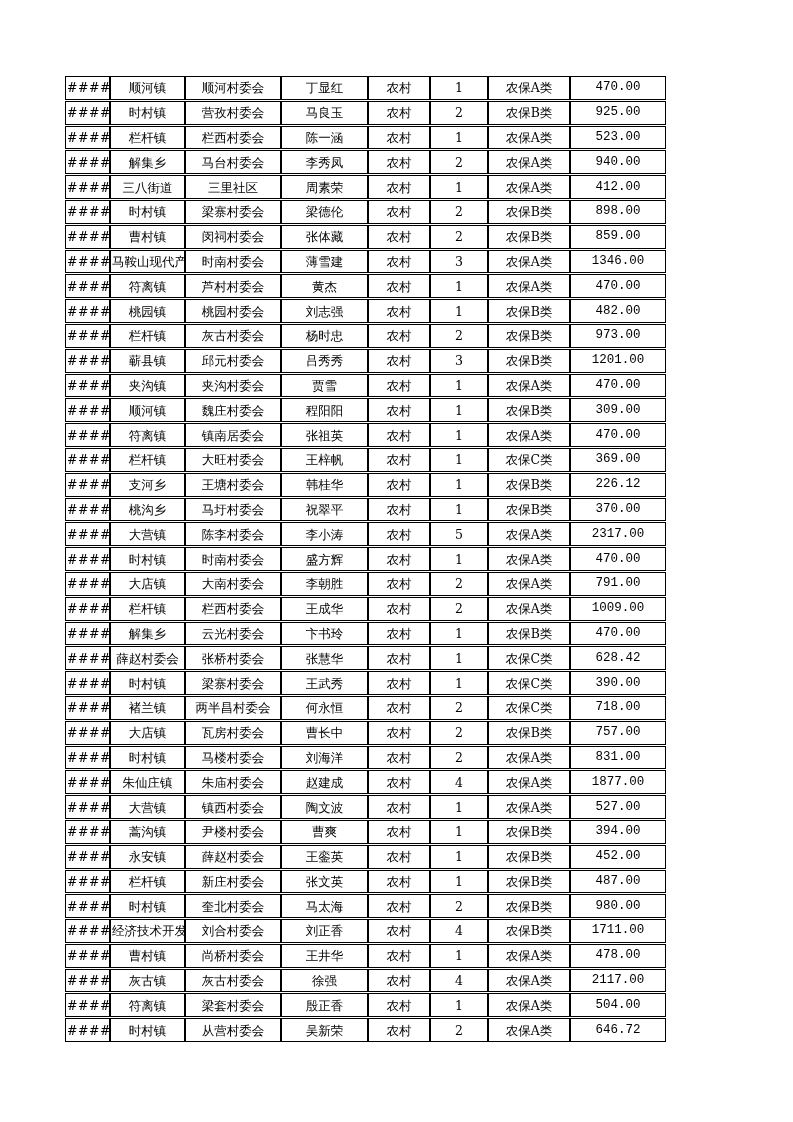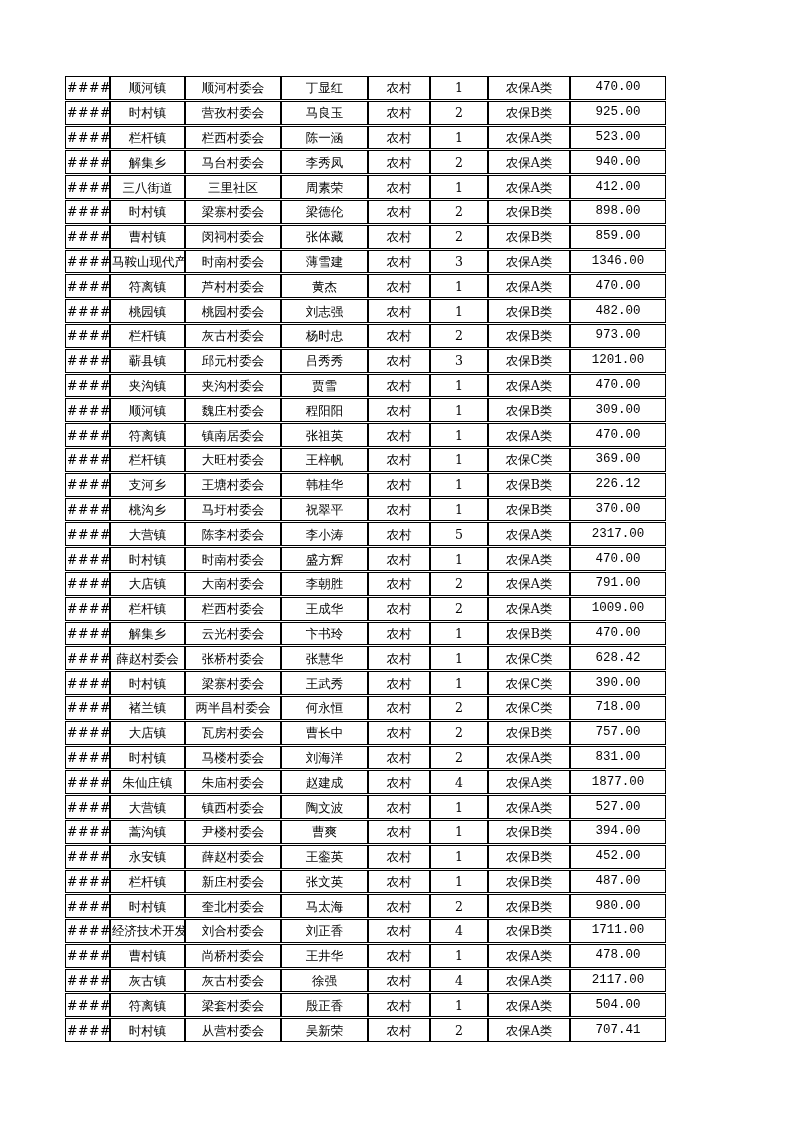--- a/index.html
+++ b/index.html
@@ -452,17 +452,17 @@
           <td class="amount">504.00</td>
         </tr>
         <tr>
           <td class="marker">####</td>
           <td class="town">时村镇</td>
           <td class="village">从营村委会</td>
           <td class="name">吴新荣</td>
           <td class="area">农村</td>
           <td class="count">2</td>
           <td class="category">农保A类</td>
-          <td class="amount">707.41</td>
+          <td class="amount">646.72</td>
         </tr>
       </tbody>
   </table>
 </div>
 
 </body></html>

